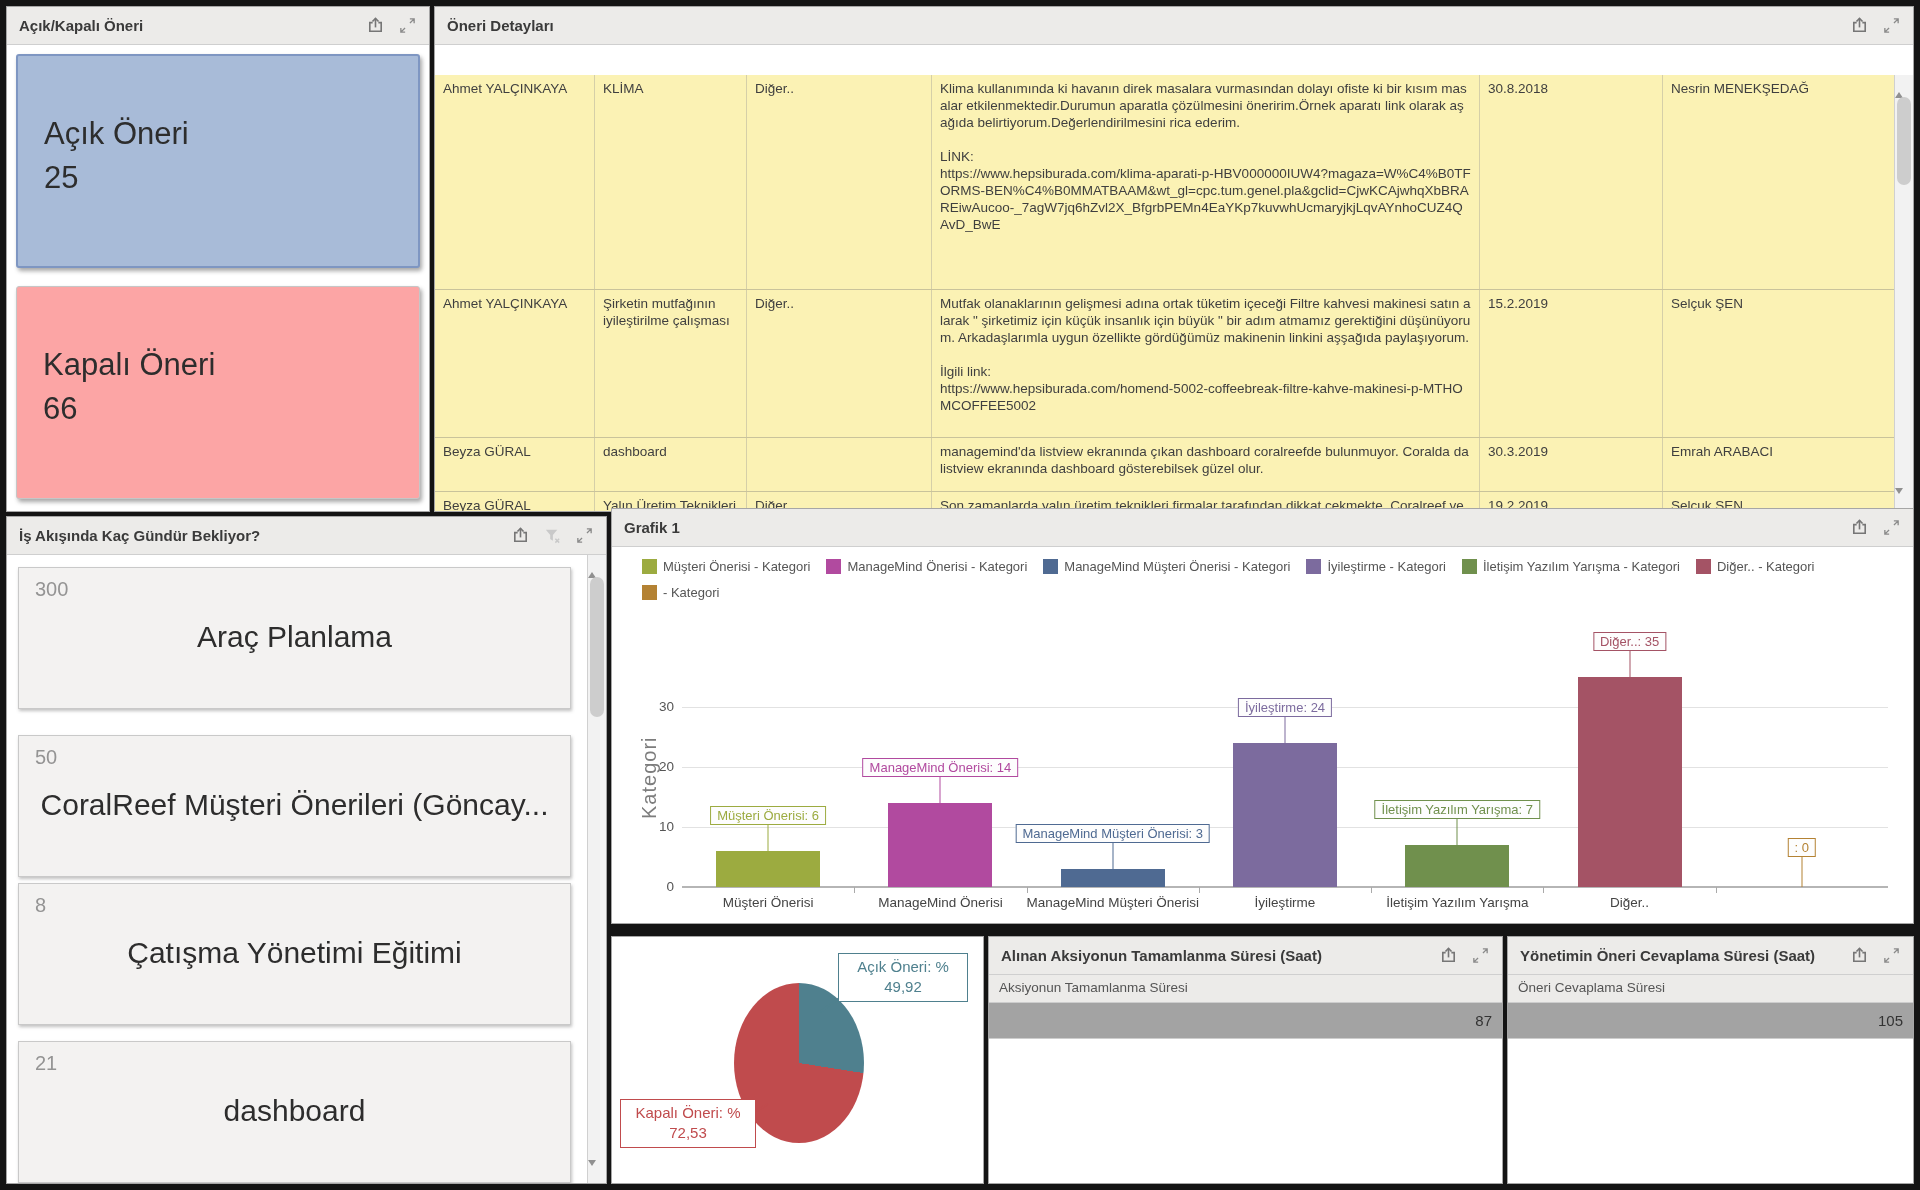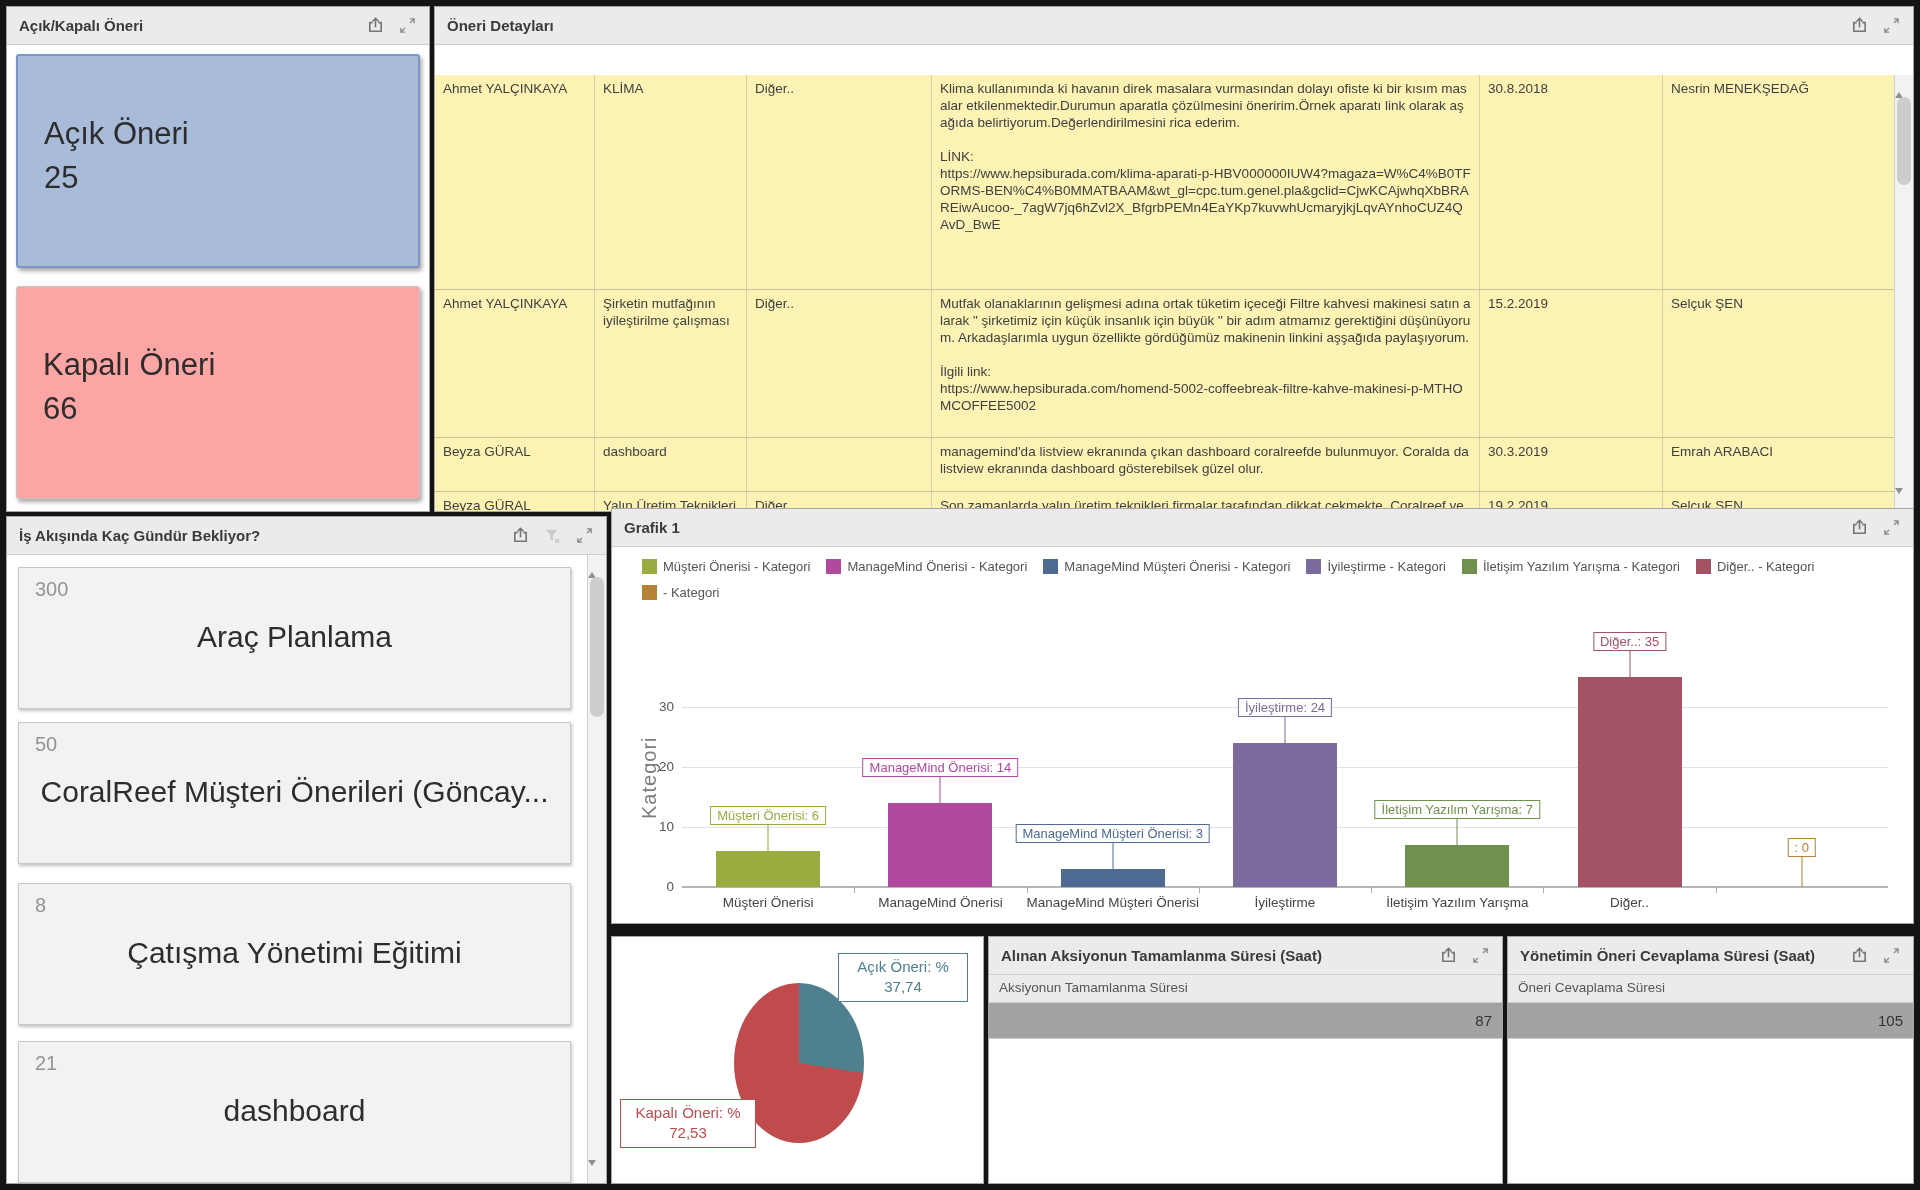--- a/index.html
+++ b/index.html
@@ -206,21 +206,21 @@
             </svg>
           </span>
       </span>
     </div>
     <div class="pbody">
       <div id="wait-cards">
           <div class="wcard" style="top: 12px;">
             <div class="wnum">300</div>
             <div class="wlabel">Araç Planlama</div>
           </div>
-          <div class="wcard" style="top: 167px;">
+          <div class="wcard" style="top: 180px;">
             <div class="wnum">50</div>
             <div class="wlabel">CoralReef Müşteri Önerileri (Göncay...</div>
           </div>
           <div class="wcard" style="top: 328px;">
             <div class="wnum">8</div>
             <div class="wlabel">Çatışma Yönetimi Eğitimi</div>
           </div>
           <div class="wcard" style="top: 486px;">
             <div class="wnum">21</div>
             <div class="wlabel">dashboard</div>
@@ -336,21 +336,21 @@
     </div>
   </div>
 
   <div class="panel" style="left:611px;top:936px;width:373px;height:248px;">
     <div class="pbody" style="top:0;">
       <div class="pie" id="pie" style="background: conic-gradient(rgb(79, 128, 142) 0deg, rgb(79, 128, 142) 98.89deg, rgb(192, 75, 77) 98.89deg, rgb(192, 75, 77) 360deg);"></div>
       <div class="pie-line" id="pie-line-open" style="left: 206px; top: 66px; width: 26px; background: rgb(79, 128, 142); transform: rotate(-36deg);"></div>
       <div class="pie-line" id="pie-line-closed" style="left: 128px; top: 174px; width: 30px; background: rgb(192, 75, 77); transform: rotate(-32deg);"></div>
       <div class="pie-callout" id="pie-callout-open" style="left: 226px; top: 16px; width: 112px; border-color: rgb(79, 128, 142); color: rgb(79, 128, 142);">
         <div>Açık Öneri: %</div>
-        <div>37,74</div>
+        <div>49,92</div>
       </div>
       <div class="pie-callout" id="pie-callout-closed" style="left: 8px; top: 162px; width: 118px; border-color: rgb(192, 75, 77); color: rgb(192, 75, 77);">
         <div>Kapalı Öneri: %</div>
         <div>72,53</div>
       </div>
     </div>
   </div>
 
   <div class="panel" style="left:988px;top:936px;width:515px;height:248px;">
     <div class="phead">

